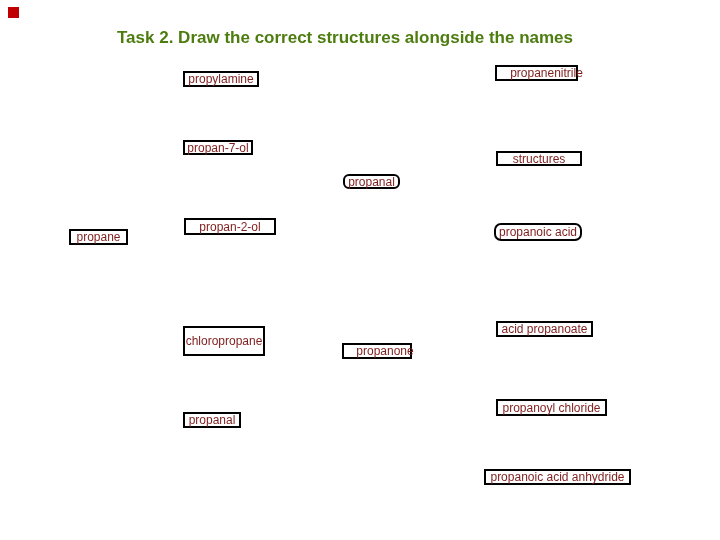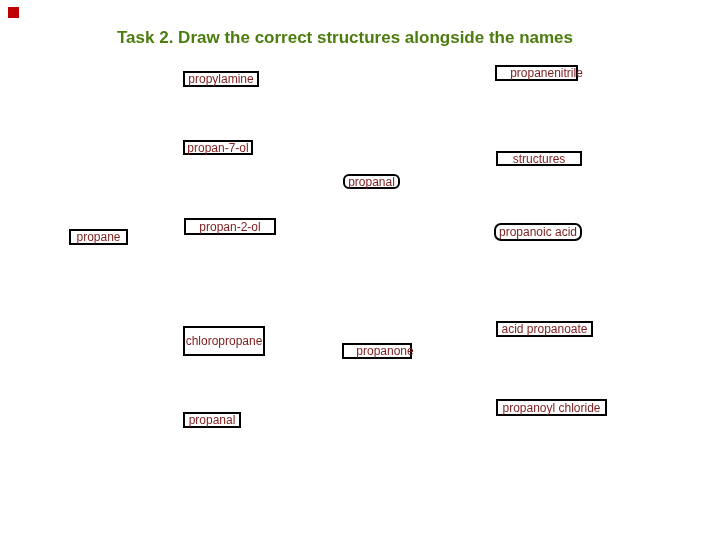--- a/index.html
+++ b/index.html
@@ -76,14 +76,15 @@
   <div class="name-box" style="left:183px; top:326px; width:82px; height:30px;">chloropropane</div>
 
   <div class="name-box" style="left:496px; top:321px; width:97px; height:16px;">acid propanoate</div>
 
   <div class="name-box" style="left:342px; top:343px; width:70px; height:16px;padding-left:16px;">propanone</div>
 
   <div class="name-box" style="left:183px; top:412px; width:58px; height:16px;">propanal</div>
 
   <div class="name-box" style="left:496px; top:399px; width:111px; height:17px;">propanoyl chloride</div>
 
+  <div class="name-box" style="left:484px; top:469px; width:147px; height:16px;">propanoic acid anhydride</div>
 
 </div>
 
 </body></html>

